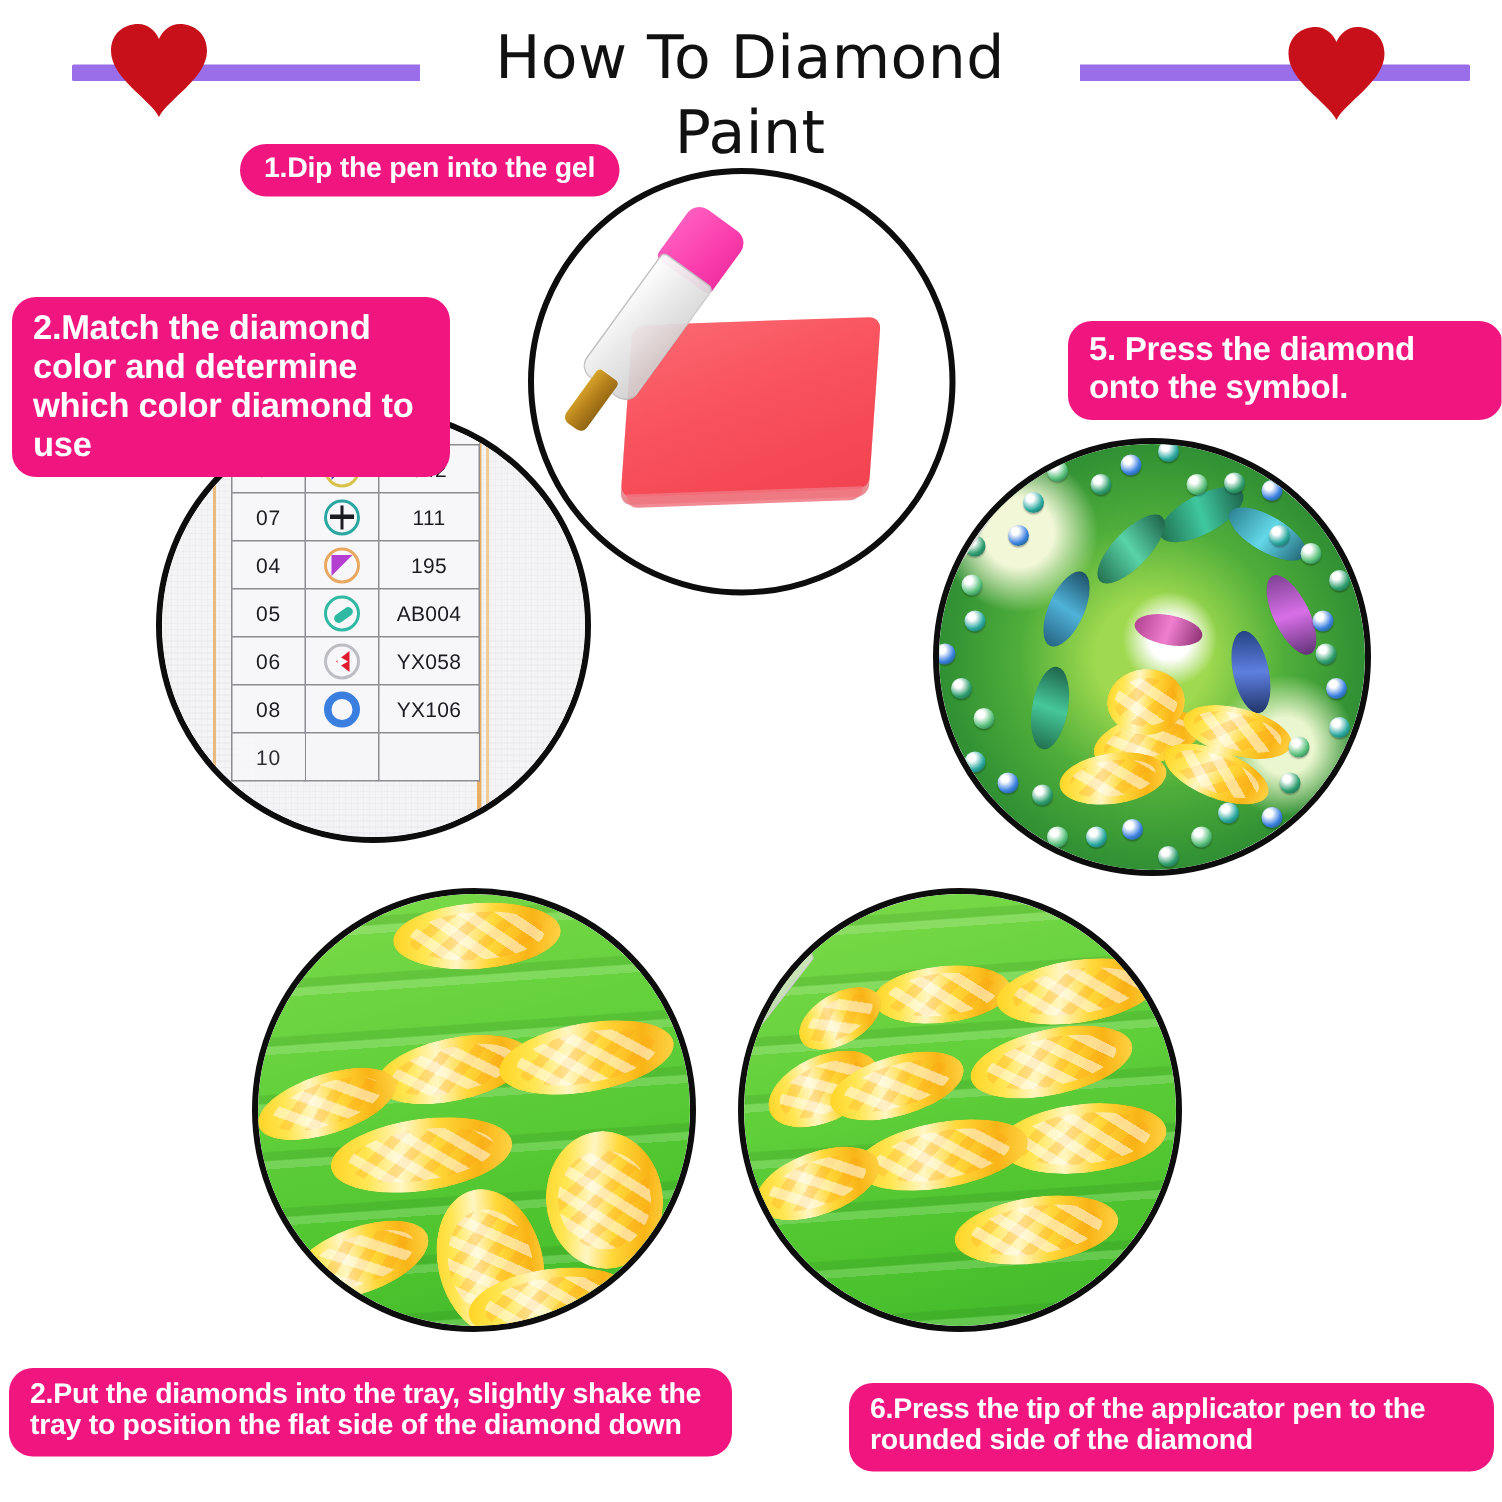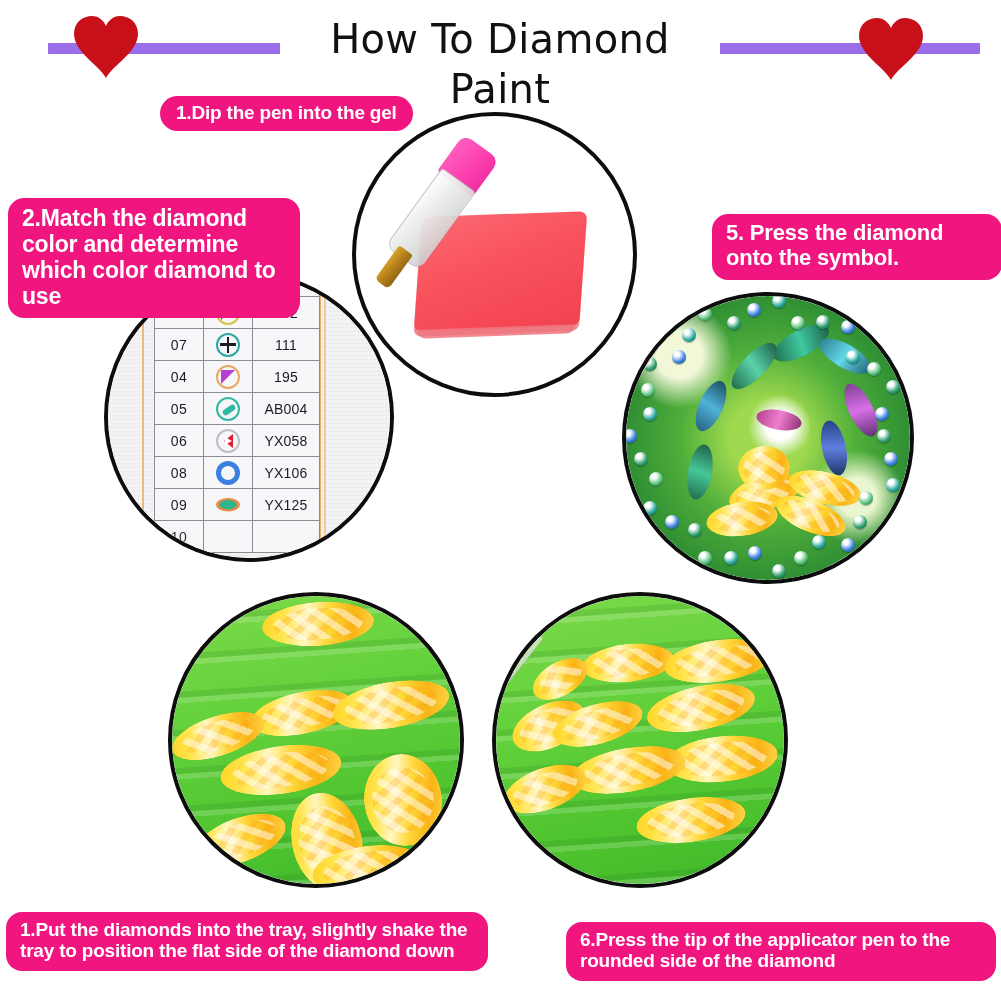--- a/index.html
+++ b/index.html
@@ -222,25 +222,20 @@
             </tr>
             <tr>
               <td class="c-num">06</td>
               <td class="c-sym"><span class="sym" style="border:2px solid #bdbdc4;"><span style="position:absolute;left:6px;top:3px;width:0;height:0;border-right:9px solid #e01b2e;border-top:7px solid transparent;border-bottom:7px solid transparent;"></span><span style="position:absolute;left:7px;top:6px;width:0;height:0;border-left:7px solid #fff;border-top:4px solid transparent;border-bottom:4px solid transparent;"></span></span></td>
               <td class="c-code">YX058</td>
             </tr>
             <tr>
               <td class="c-num">08</td>
               <td class="c-sym"><span class="sym" style="border:5px solid #3a7fe0;"></span></td>
               <td class="c-code">YX106</td>
-            </tr>
-            <tr>
-              <td class="c-num">09</td>
-              <td class="c-sym"><span class="sym" style="border:none;"><span style="position:absolute;left:0;top:5px;width:24px;height:14px;background:#ef8b45;border-radius:50% 50%;clip-path:ellipse(50% 50% at 50% 50%);"></span><span style="position:absolute;left:3px;top:7px;width:18px;height:10px;background:#2fb48c;border-radius:50% 50%;clip-path:ellipse(50% 50% at 50% 50%);"></span></span></td>
-              <td class="c-code">YX125</td>
             </tr>
             <tr style="opacity: 0.92;">
               <td class="c-num">10</td>
               <td class="c-sym"><span class="sym" style="border:none;"></span></td>
               <td class="c-code"></td>
             </tr>
           </tbody>
       </table>
     </div>
   </div>
@@ -339,16 +334,16 @@
 
         <div class="barrel"></div>
 
       </div>
     </div>
   </div>
 
   <div class="label nosel" id="label-1">1.Dip the pen into the gel</div>
   <div class="label nosel" id="label-2">2.Match the diamond color and determine which color diamond to use</div>
   <div class="label nosel" id="label-5">5.  Press the diamond onto the symbol.</div>
-  <div class="label nosel" id="label-3">1.Put the diamonds into the tray, slightly shake the tray to position the flat side of the diamond down</div>
+  <div class="label nosel" id="label-3">2.Put the diamonds into the tray, slightly shake the tray to position the flat side of the diamond down</div>
   <div class="label nosel" id="label-4">6.Press the tip of the applicator pen to the rounded side of the diamond</div>
 
 </div>
 
 </body></html>

